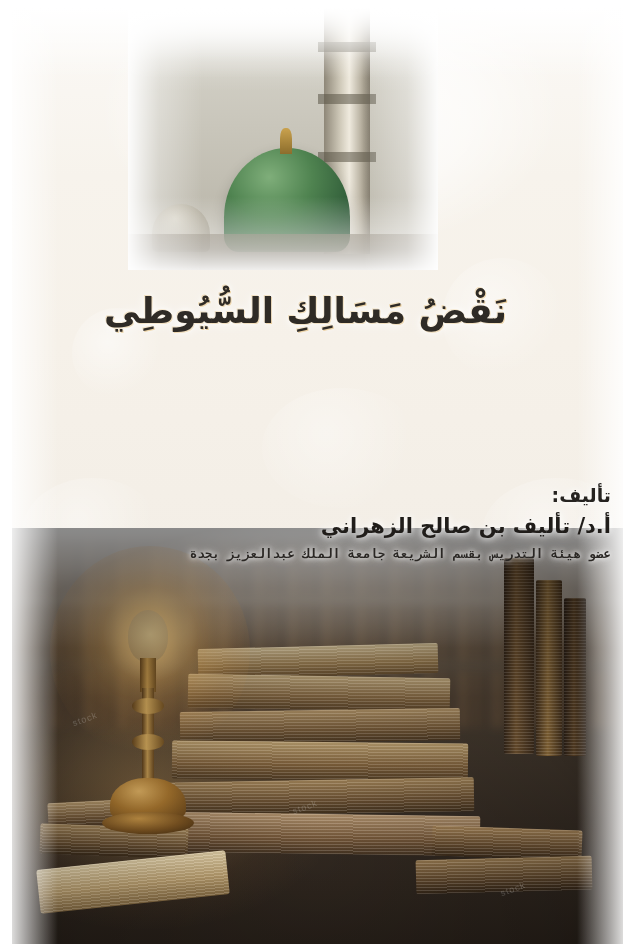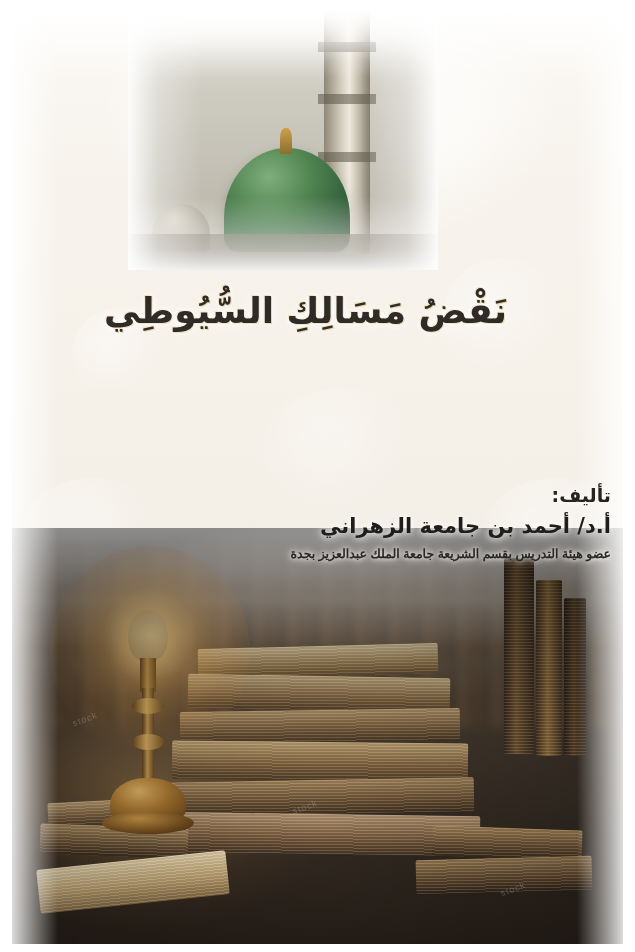--- a/index.html
+++ b/index.html
@@ -336,21 +336,21 @@
   }
   .author-name {
     font-family: "DejaVu Sans", "Liberation Sans", sans-serif;
     font-size: 21px;
     font-weight: bold;
     color: #201d1a;
     text-shadow: 0 0 6px rgba(255,255,255,0.95), 0 0 12px rgba(255,255,255,0.8);
     margin: 0 0 8px 0;
   }
   .author-affiliation {
-    font-family: Liberation Sans, sans-serif;
+    font-family: Liberation Mono, monospace;
     font-size: 12.5px;
     font-weight: bold;
     color: #2a2724;
     text-shadow: 0 0 5px rgba(255,255,255,0.95), 0 0 10px rgba(255,255,255,0.85);
     margin: 0;
   }
 
   
   .watermark {
     position: absolute;
@@ -472,17 +472,17 @@
   </div>
 
   <div class="title-block">
     <h1 class="book-title">
       <span>نَقْضُ مَسَالِكِ السُّيُوطِي</span>
     </h1>
   </div>
 
   <div class="author-block">
     <p class="author-label">تأليف:</p>
-    <p class="author-name">أ.د/ أحمد بن جامعة الزهراني</p>
+    <p class="author-name">أ.د/ تأليف بن صالح الزهراني</p>
     <p class="author-affiliation">عضو هيئة التدريس بقسم الشريعة   جامعة الملك عبدالعزيز  بجدة</p>
   </div>
 
 </div>
 
 </body></html>

